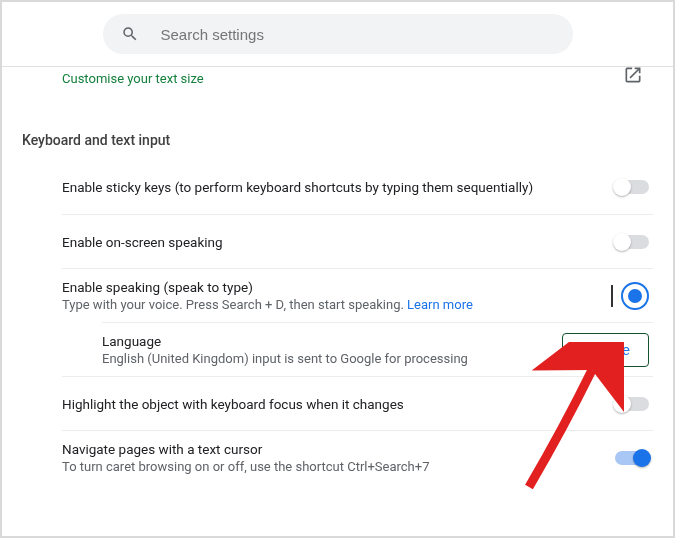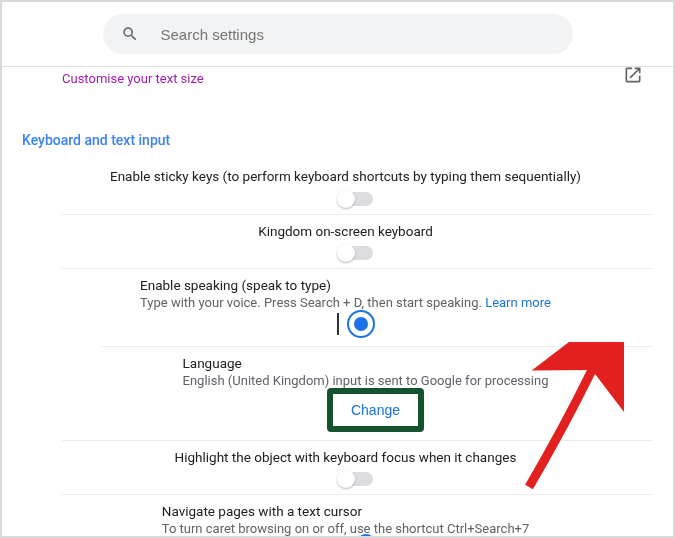--- a/index.html
+++ b/index.html
@@ -39,44 +39,43 @@
     width: 100%;
   }
   .content {
     padding: 0 20px;
     position: relative;
   }
   .top-partial {
     position: relative;
     padding: 4px 0 10px 40px;
     font-size: 13px;
-    color: #a21caf;
+    color: #15803d;
   }
   .external-icon {
     position: absolute;
     right: 10px;
     top: -2px;
   }
   .section-title {
     font-size: 14px;
-    color: #3b82f6;
+    color: #404040;
     font-weight: 500;
     margin: 36px 0 12px 0;
   }
   .settings-list {
     margin-left: 40px;
   }
   .row {
     display: flex;
     align-items: center;
     justify-content: space-between;
     border-top: 1px solid #ececec;
     min-height: 54px;
     padding: 8px 4px 8px 0;
-    flex-direction: column;
   }
   .row:first-child { border-top: none; }
   .row.indent { margin-left: 40px; }
   .row-text {
     flex: 1;
     padding-right: 20px;
   }
   .row-title {
     font-size: 13.5px;
     color: #202124;
@@ -128,21 +127,21 @@
     border-radius: 50%;
   }
   .caret-line {
     width: 2px;
     height: 22px;
     background: #333;
     margin-right: 8px;
   }
   .dictation-ctrl { display: flex; align-items: center; }
   .change-btn {
-    border: 6px solid #14532d;
+    border: 1px solid #14532d;
     background: #fff;
     color: #1a73e8;
     font-size: 14px;
     font-weight: 500;
     padding: 8px 18px;
     border-radius: 4px;
     cursor: pointer;
   }
   
   .arrow {
@@ -182,21 +181,21 @@
       <div class="row-text">
         <div class="row-title">Enable sticky keys (to perform keyboard shortcuts by typing them sequentially)</div>
       </div>
       <div class="toggle off">
           <div class="knob"></div>
         </div>
     </div>
 
     <div class="row">
       <div class="row-text">
-        <div class="row-title">Kingdom on-screen keyboard</div>
+        <div class="row-title">Enable on-screen speaking</div>
       </div>
       <div class="toggle off">
           <div class="knob"></div>
         </div>
     </div>
 
     <div class="row">
       <div class="row-text">
         <div class="row-title">Enable speaking (speak to type)</div>
         <div class="row-sub">

